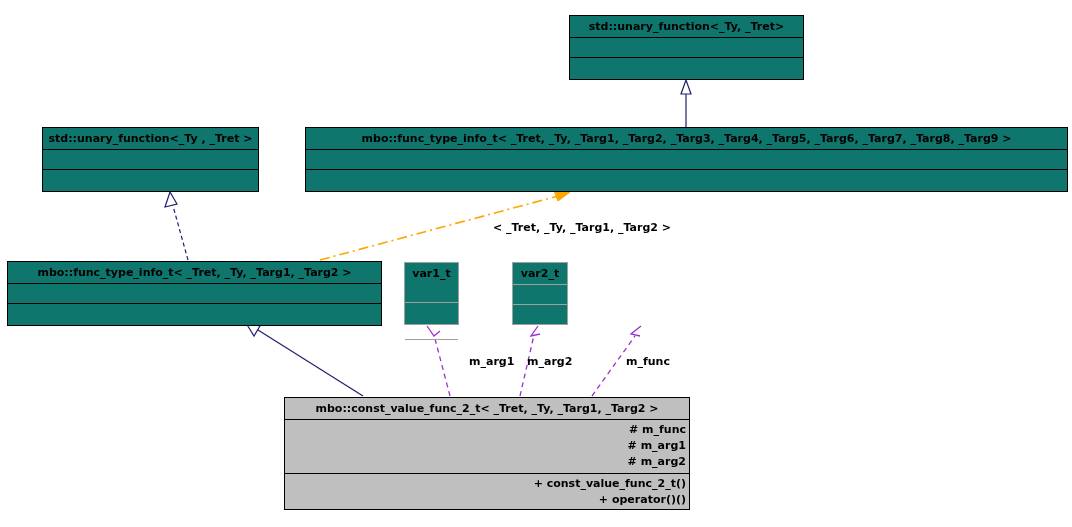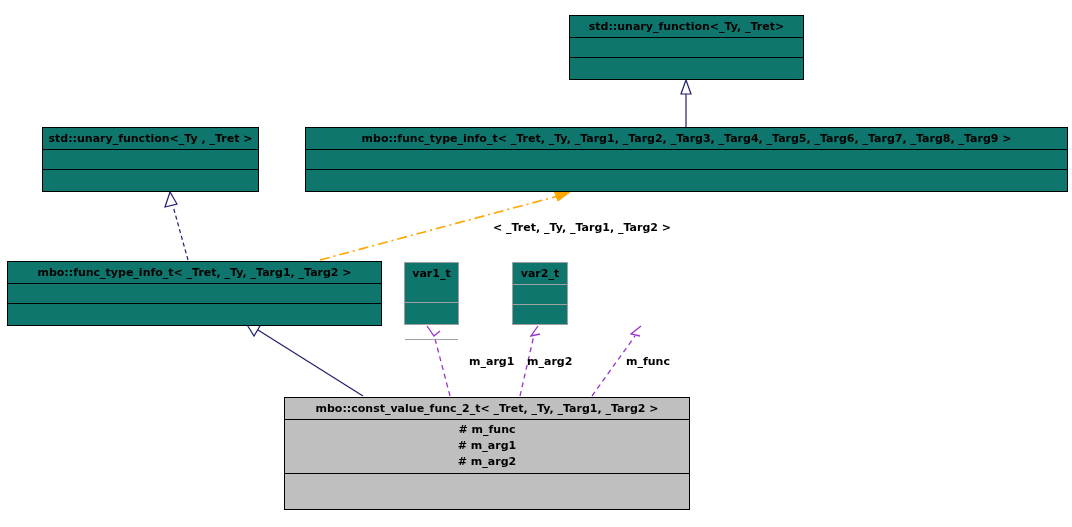--- a/index.html
+++ b/index.html
@@ -56,21 +56,21 @@
     line-height: 0;
   }
   .light-border .uml-sep {
     border-top: 1px solid #a0a0a0;
   }
   .uml-compartment {
     box-sizing: border-box;
     font-size: 11px;
     font-weight: bold;
     color: #000000;
-    text-align: center;
+    text-align: right;
     line-height: 16px;
     padding: 2px 3px 3px 3px;
   }
   .uml-compartment.empty {
     height: 19px;
     padding: 0;
   }
   .uml-compartment .member {
     white-space: nowrap;
   }
@@ -178,20 +178,24 @@
 
   <div class="uml-box gray" style="left:284px; top:397px; width:406px; height:113px;">
     <div class="uml-title">mbo::const_value_func_2_t&lt; _Tret, _Ty, _Targ1, _Targ2 &gt;</div>
     <div class="uml-sep"></div>
     <div class="uml-compartment">
       <div class="member"># m_func</div>
       <div class="member"># m_arg1</div>
       <div class="member"># m_arg2</div>
     </div>
     <div class="uml-sep"></div>
+    <div class="uml-compartment">
+      <div class="member">+ const_value_func_2_t()</div>
+      <div class="member">+ operator()()</div>
+    </div>
   </div>
 
   <div class="edge-label" style="left:493px; top:222px;">&lt; _Tret, _Ty, _Targ1, _Targ2 &gt;</div>
 
   <div class="edge-label" style="left:453px; top:356px;padding-left:16px;">m_arg1</div>
 
   <div class="edge-label" style="left:527px; top:356px;">m_arg2</div>
 
   <div class="edge-label" style="left:626px; top:356px;">m_func</div>
 

